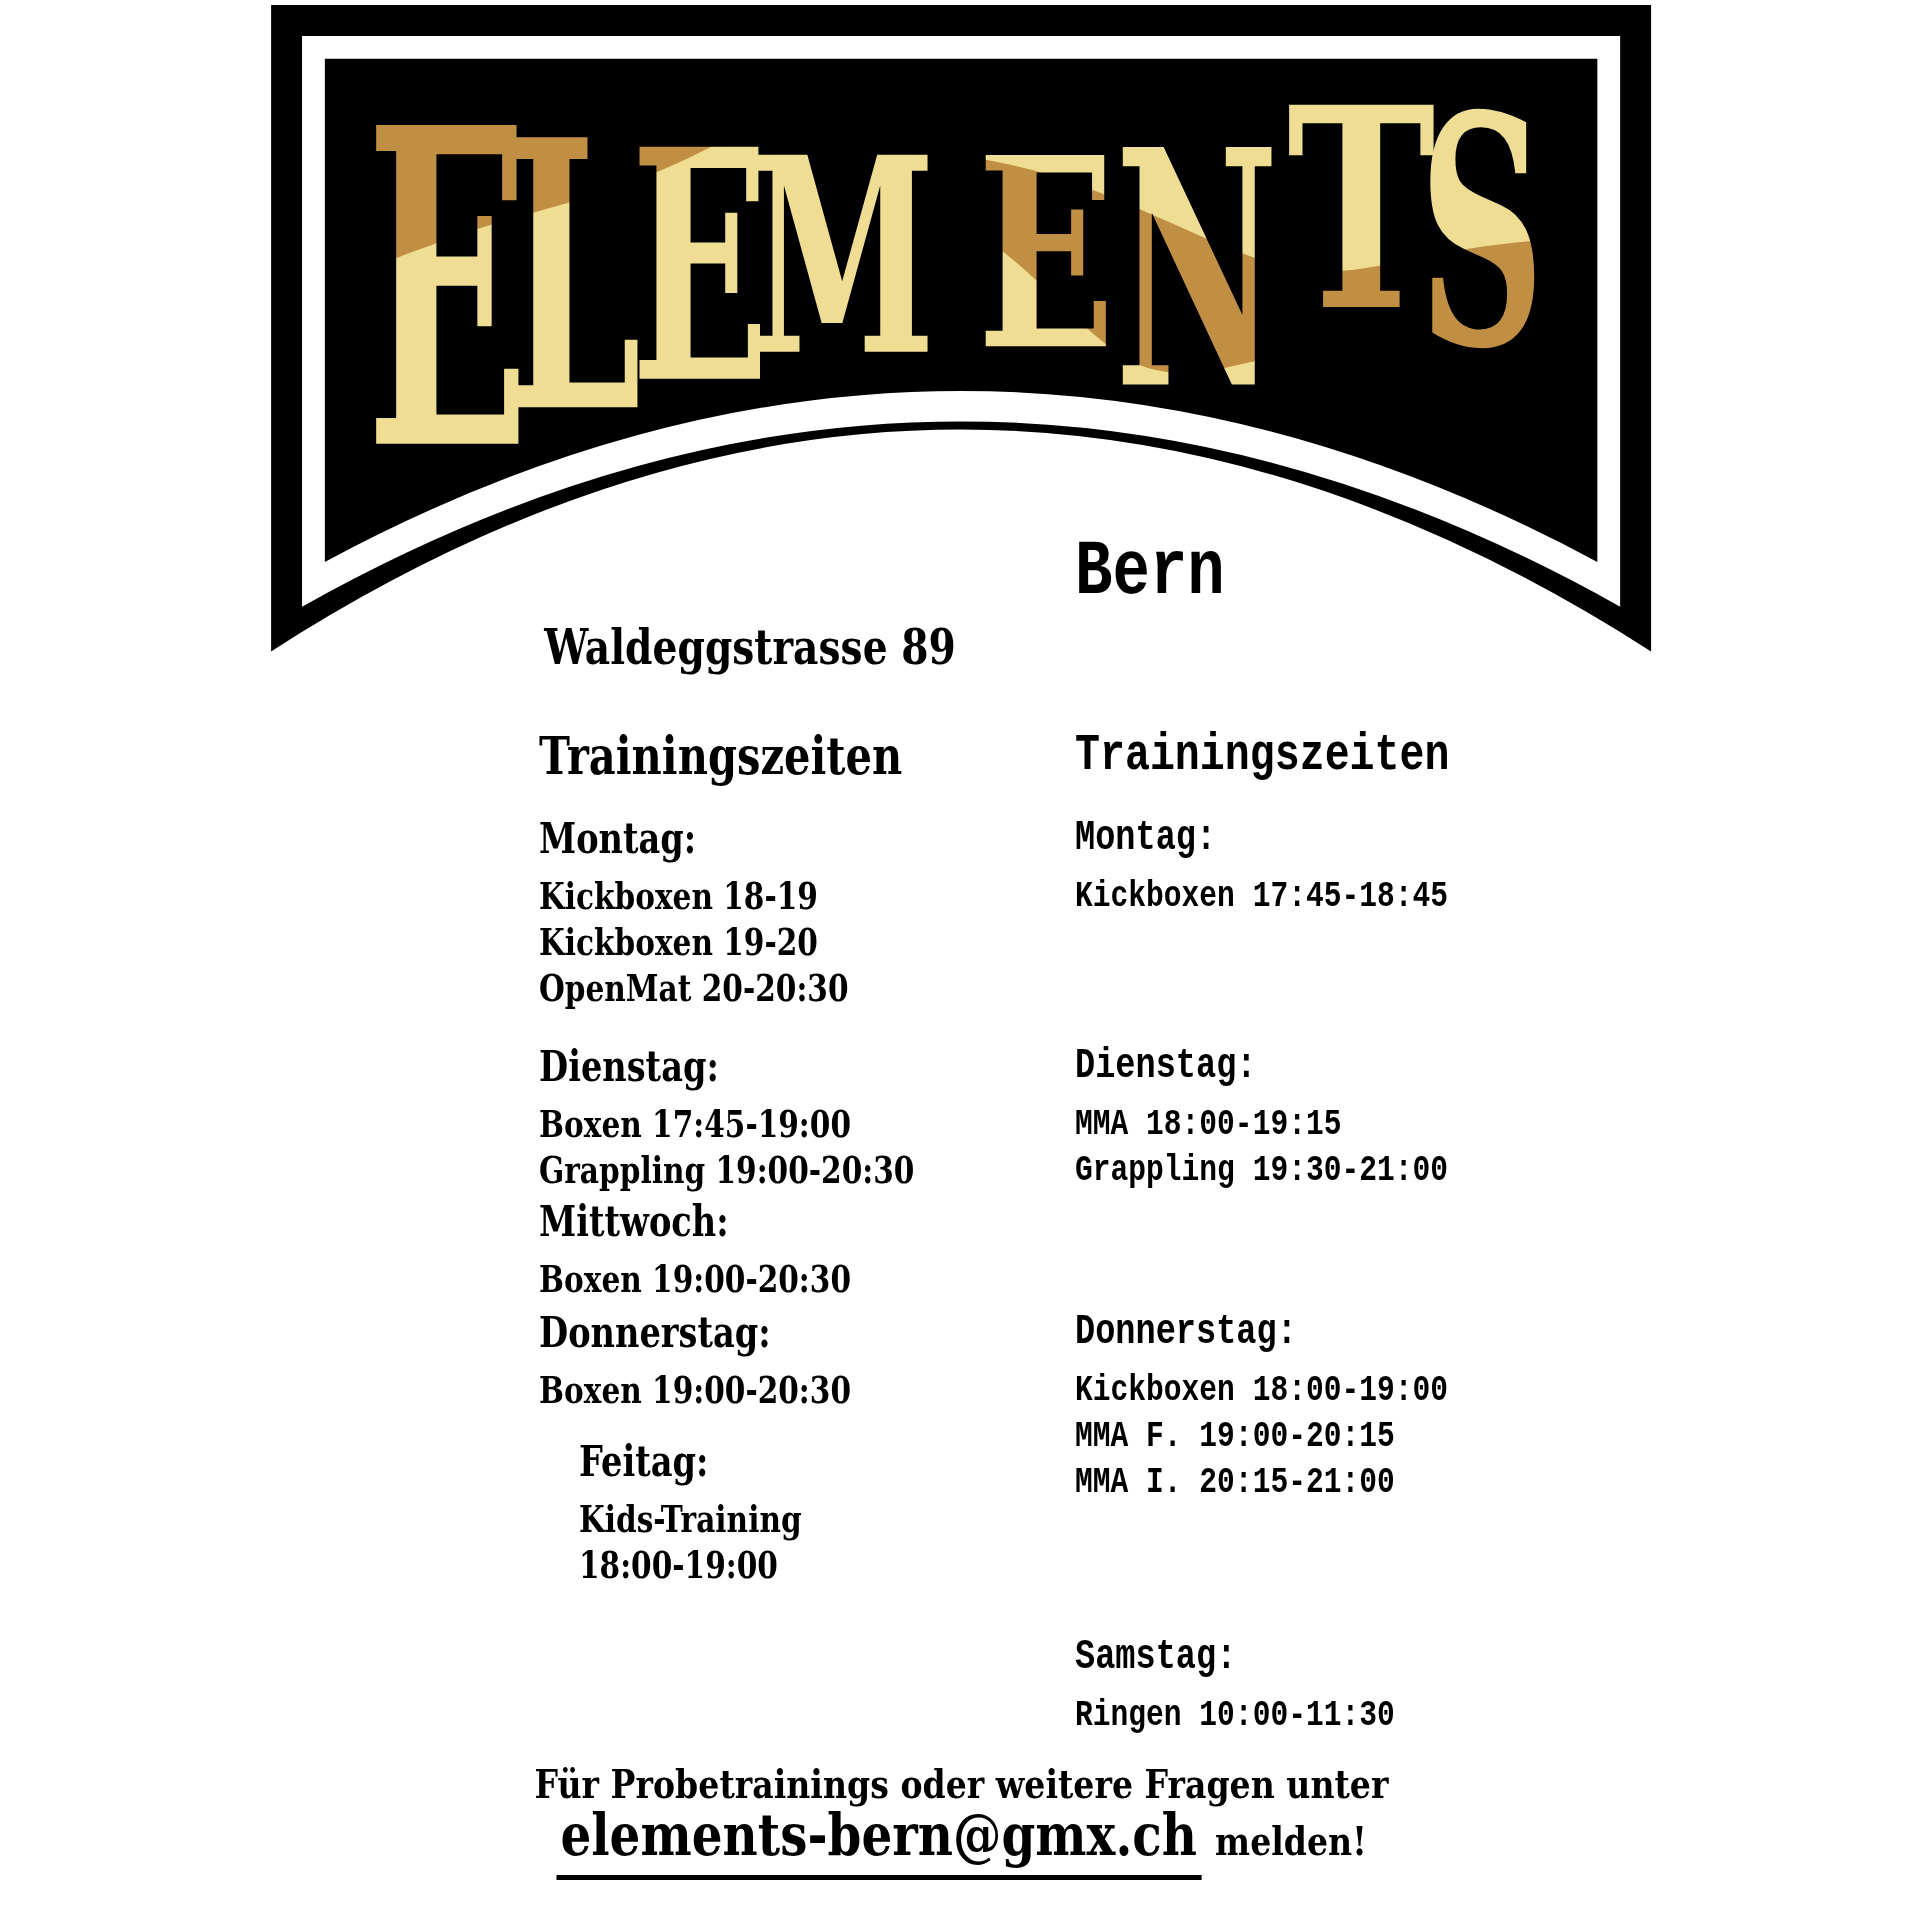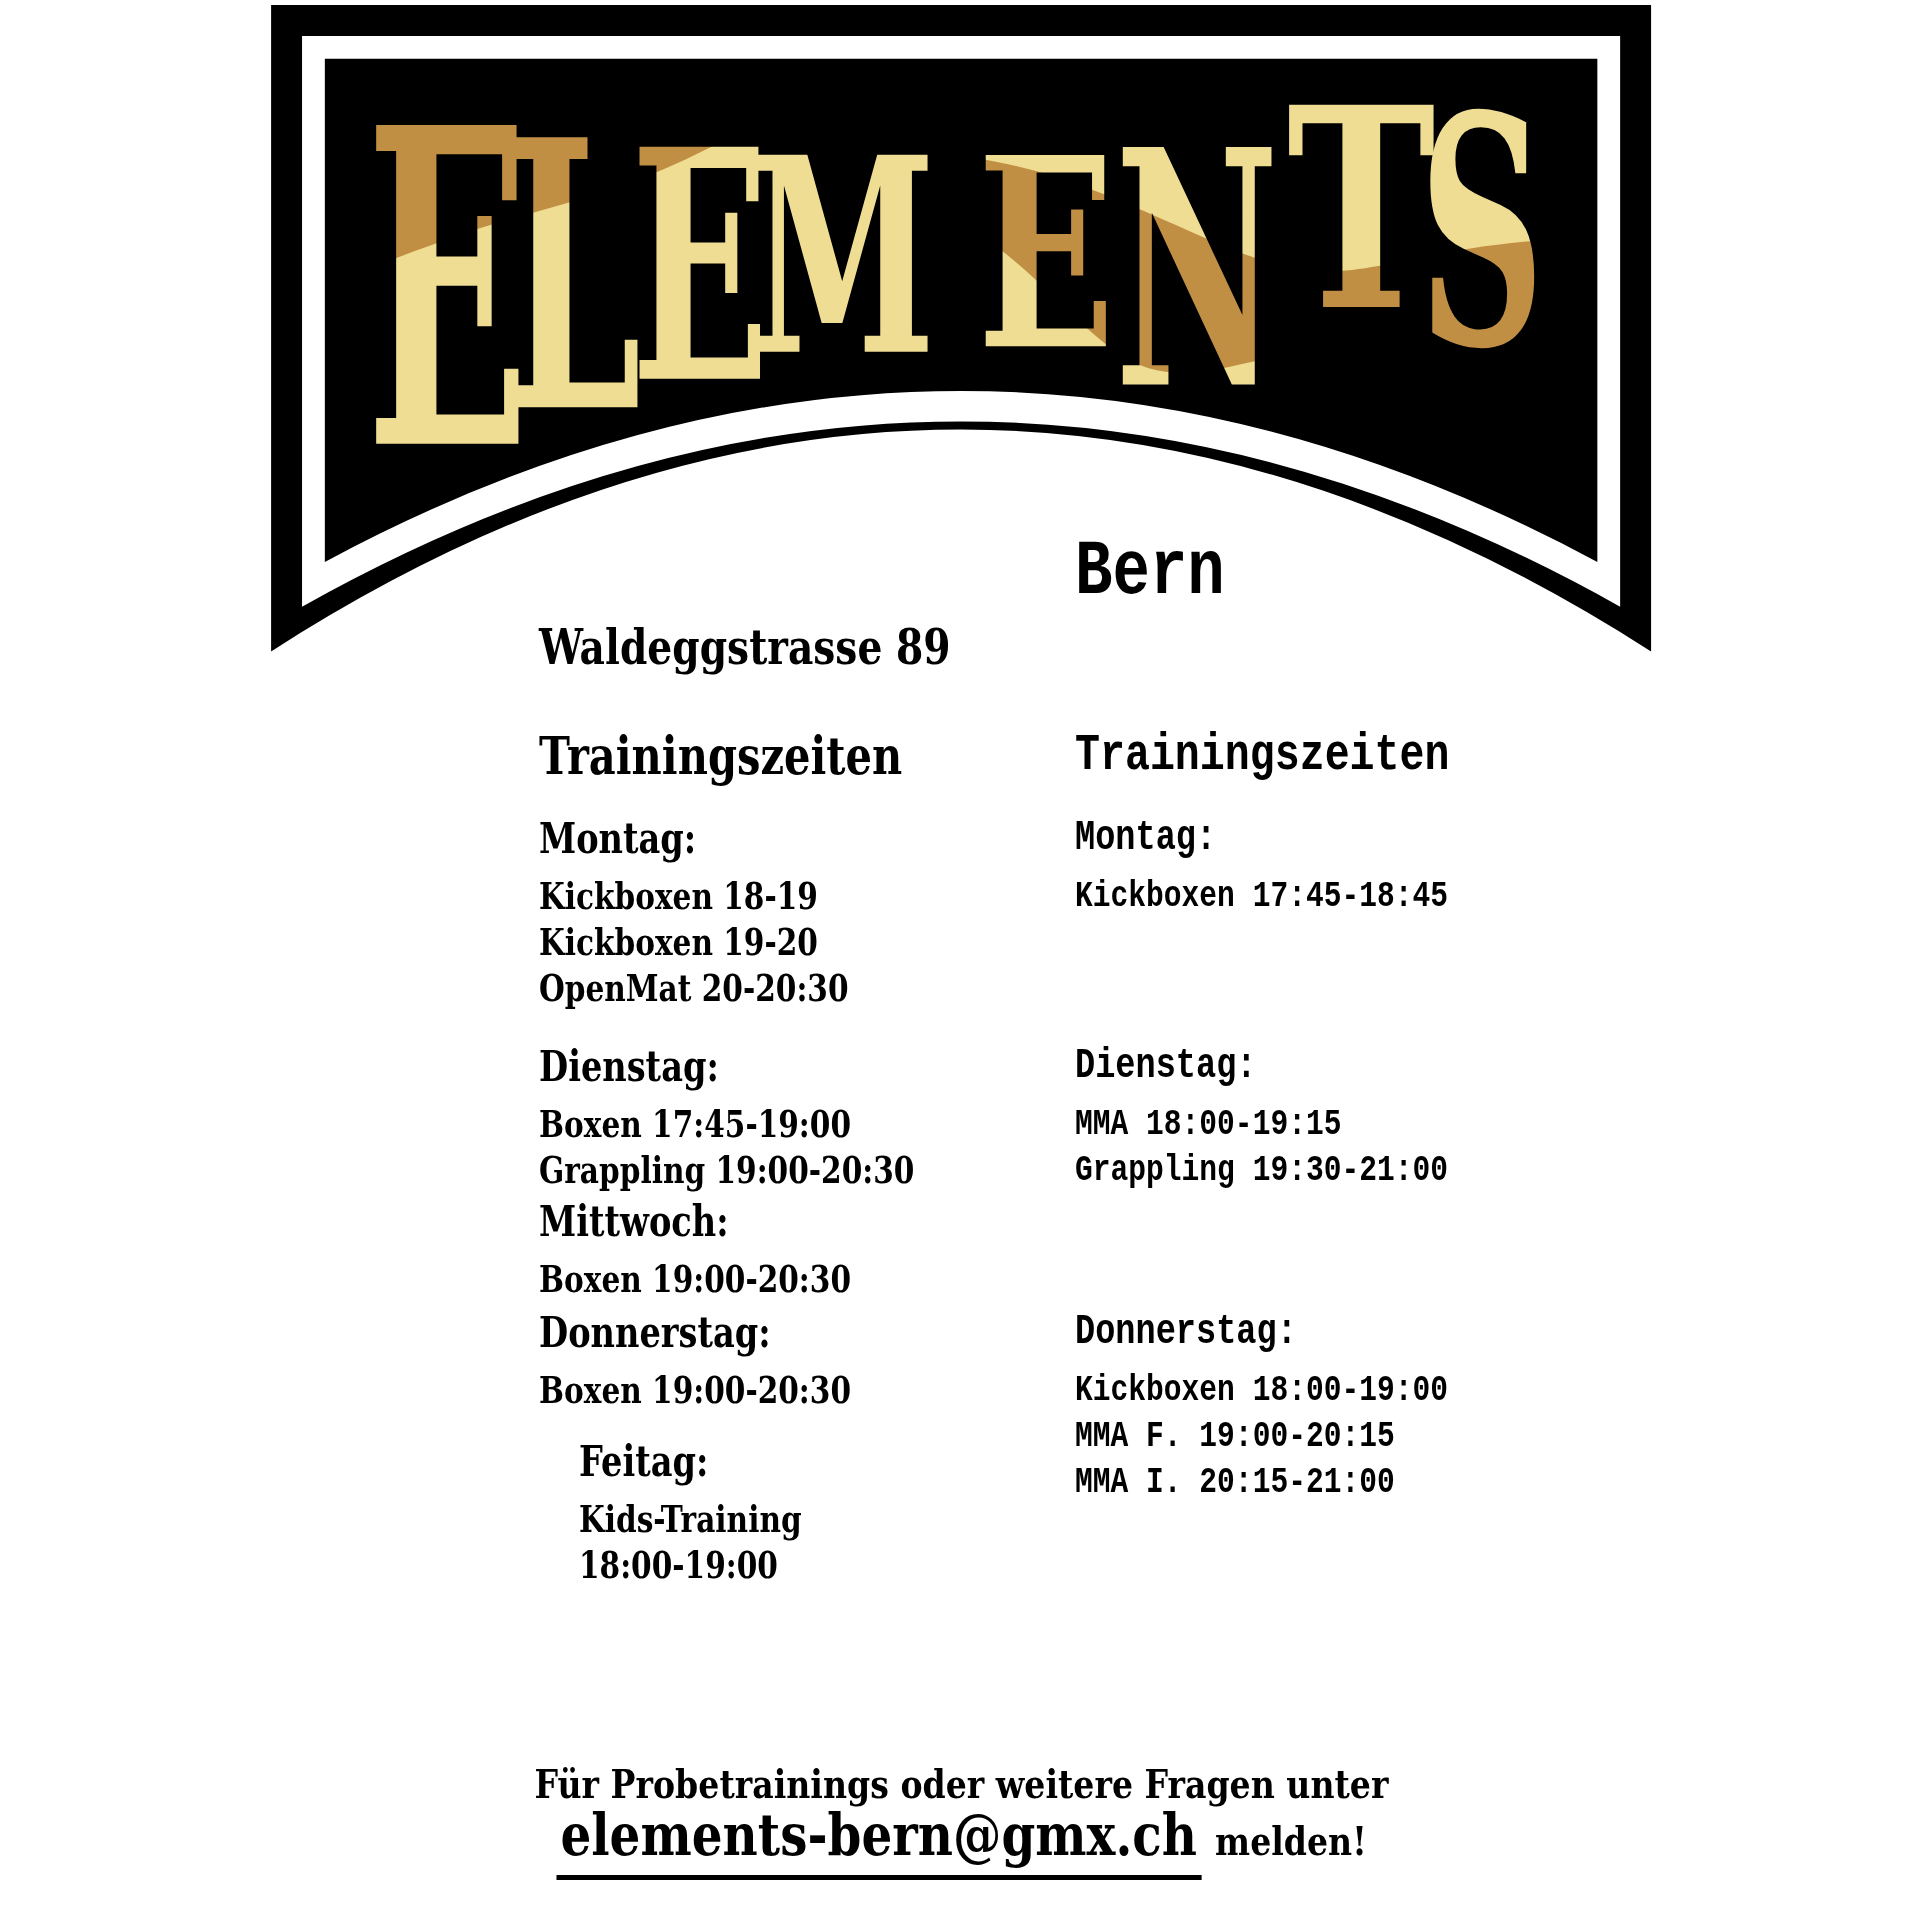--- a/index.html
+++ b/index.html
@@ -69,21 +69,21 @@
       <path d="M 420,100 H 1010 C 950,140 880,180 810,210 C 720,248 640,262 560,290
                C 510,308 460,325 425,345 L 420,345 Z" fill="#c18f44"></path>
 
       <path d="M 1150,190 C 1250,195 1330,225 1430,270 C 1510,305 1560,330 1620,333
                C 1700,336 1760,300 1940,292 L 1940,460
                C 1820,438 1700,430 1620,432 C 1540,434 1480,472 1410,452
                C 1330,426 1260,300 1150,262 Z" fill="#c18f44"></path>
     </g>
   </svg>
 
-  <div class="abs col-left" style="top:621px;">
+  <div class="abs col-left" style="top:621px;text-align:right;">
     <div class="cond loc-address">Waldeggstrasse 89</div>
   </div>
   <div class="abs col-left" style="top:727px;">
     <div class="cond sched-title">Trainingszeiten</div>
   </div>
 
   <div class="abs col-left" style="top:814px;">
     <div class="cond day-label">Montag:</div>
     <div class="cond day-item">Kickboxen 18-19</div>
     <div class="cond day-item">Kickboxen 19-20</div>
@@ -130,20 +130,24 @@
     <div class="cond day-item">Grappling 19:30-21:00</div>
   </div>
 
   <div class="abs col-right" style="top:1308px;">
     <div class="cond day-label">Donnerstag:</div>
     <div class="cond day-item">Kickboxen 18:00-19:00</div>
     <div class="cond day-item">MMA F. 19:00-20:15</div>
     <div class="cond day-item">MMA I. 20:15-21:00</div>
   </div>
 
+  <div class="abs col-right" style="top:1633px;">
+    <div class="cond day-label">Samstag:</div>
+    <div class="cond day-item">Ringen 10:00-11:30</div>
+  </div>
 
   <div class="abs footer-line1">Für Probetrainings oder weitere Fragen unter</div>
   <div class="abs footer-line2">
     <span class="footer-email">elements-bern@gmx.ch</span><span class="footer-suffix">melden!</span>
   </div>
 
 </div>
 
 
 </body></html>

